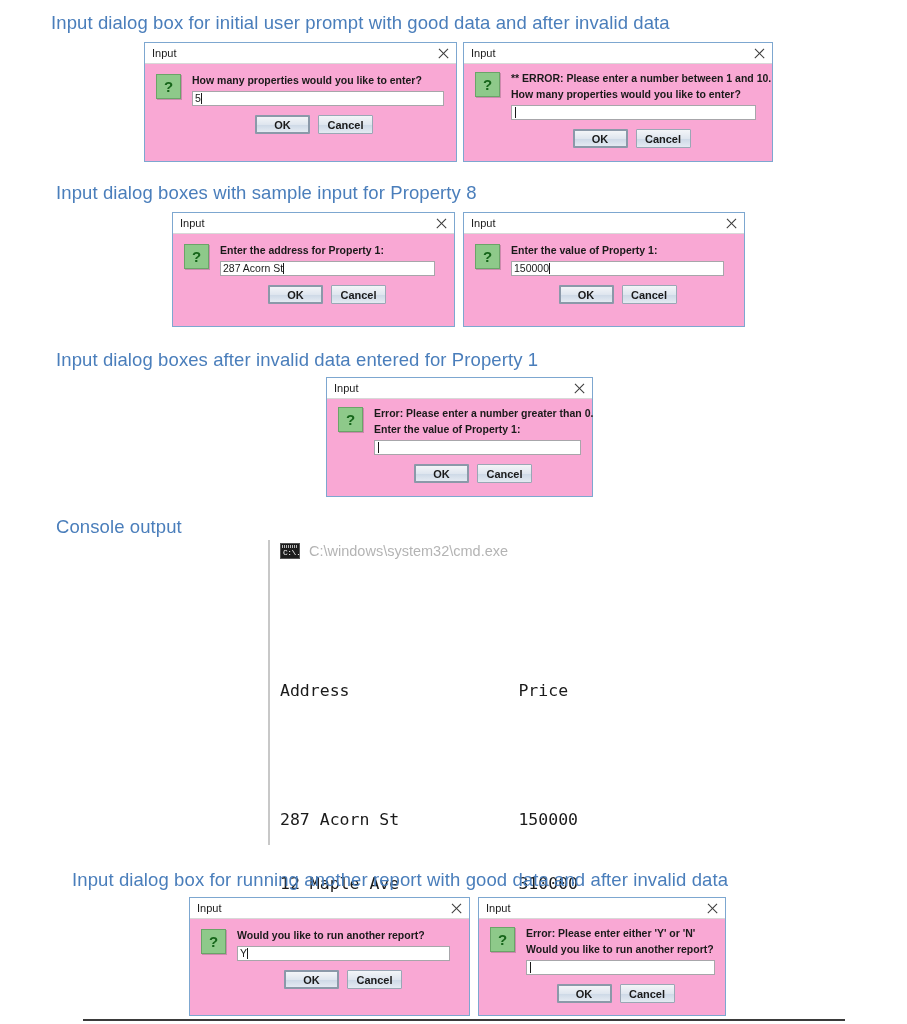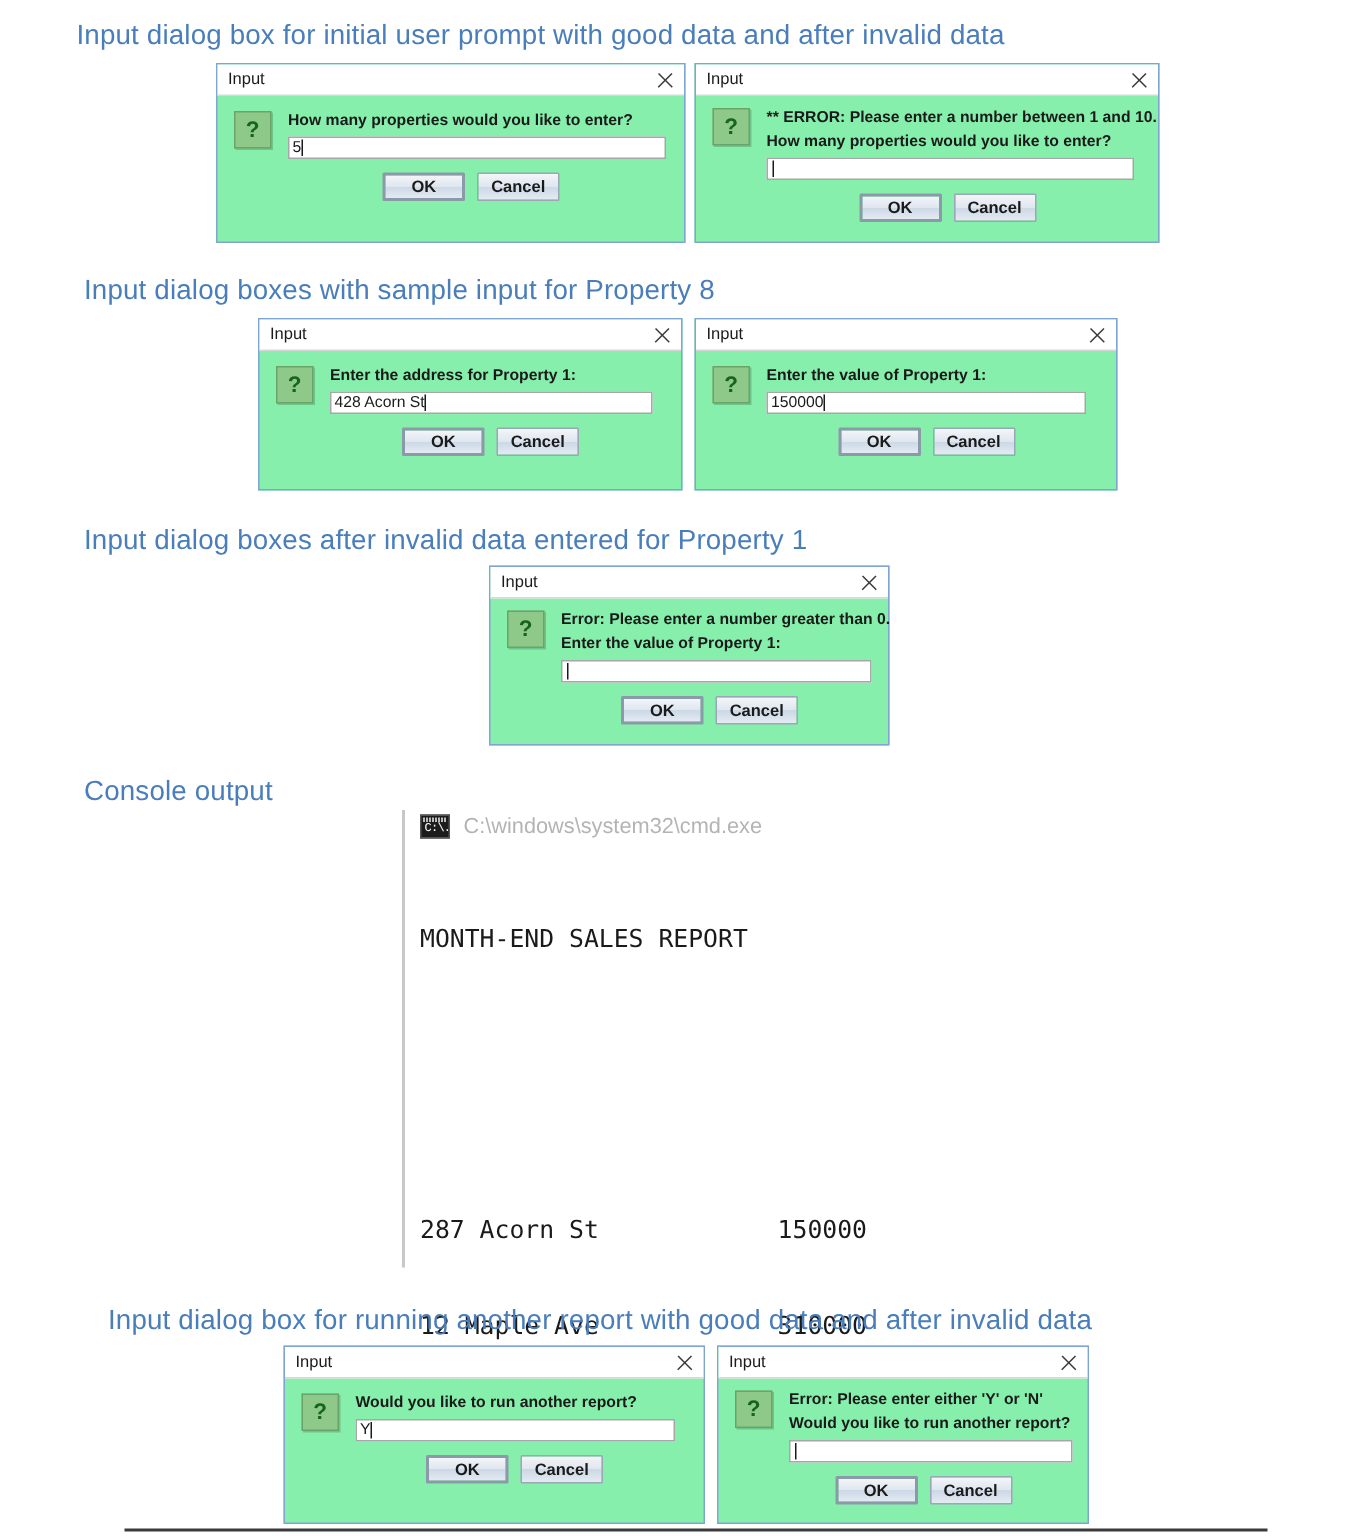--- a/index.html
+++ b/index.html
@@ -22,21 +22,21 @@
     font-size: 18.5px;
     font-family: "Liberation Sans", sans-serif;
     font-weight: 400;
     letter-spacing: 0.1px;
     white-space: nowrap;
   }
 
   
   .dialog {
     position: absolute;
-    background: #86efac;
+    background: #f9a8d4;
     border: 1px solid #7da7d0;
     box-sizing: border-box;
     box-shadow: 0 0 0 0 rgba(0,0,0,0);
   }
   .dialog-titlebar {
     height: 21px;
     background: #ffffff;
     border-bottom: 1px solid #d8d8d8;
     display: flex;
     align-items: center;
@@ -279,21 +279,21 @@
 <div class="dialog" style="left:172px; top:212px; width:283px; height:115px;">
   <div class="dialog-titlebar">
     <span class="dialog-title">Input</span>
     <span class="close-icon"></span>
   </div>
   <div class="dialog-body">
     <div class="q-icon">?</div>
     <div class="body-right">
       <div class="prompt-line">Enter the address for Property 1:</div>
       <div class="text-field" style="width:215px;">
-        <span class="field-value">428 Acorn St</span>
+        <span class="field-value">287 Acorn St</span>
           <span class="caret"></span>
       </div>
       <div class="dialog-buttons" style="margin-left:-10px;">
         <div class="swing-button default">OK</div>
         <div class="swing-button">Cancel</div>
       </div>
     </div>
   </div>
 </div>
 
@@ -346,22 +346,22 @@
 
 <div class="console-wrap" style="left:268px; top:540px; width:430px; height:305px;">
   <div class="console-rule" style="height:305px;"></div>
   <div class="console-titlebar">
     <span class="cmd-icon">
       <span class="cmd-icon-text">C:\.</span>
     </span>
     <span class="console-title">C:\windows\system32\cmd.exe</span>
   </div>
   <div class="console-body">
-    <div class="console-line">MONTH-END SALES REPORT</div>
     <div class="console-line">&nbsp;</div>
+    <div class="console-line">Address                 Price</div>
     <div class="console-line">&nbsp;</div>
     <div class="console-line">287 Acorn St            150000</div>
     <div class="console-line">12 Maple Ave            310000</div>
     <div class="console-line">8723 Marie Ln           65500</div>
     
     
     
     
     
   </div>

